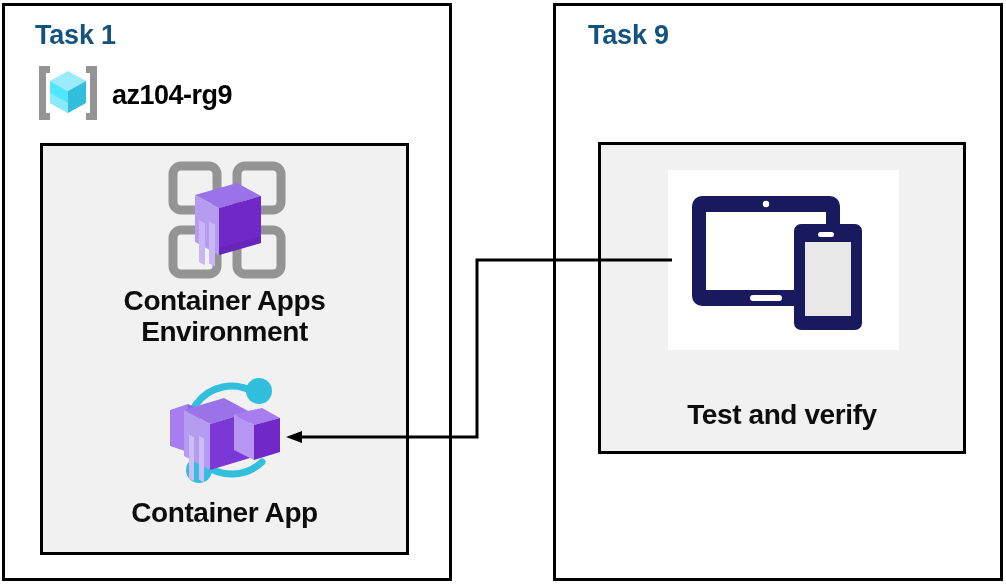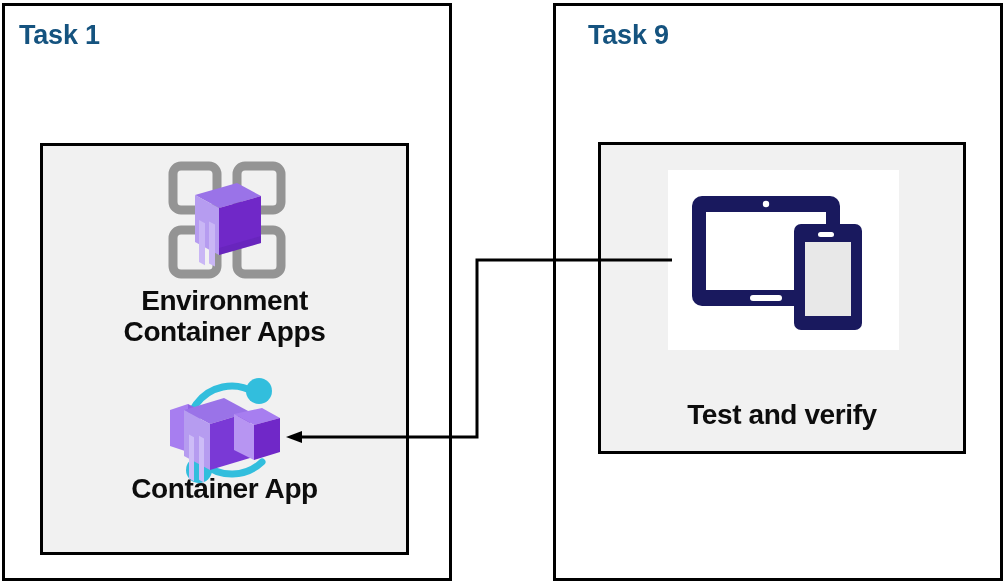--- a/index.html
+++ b/index.html
@@ -30,21 +30,21 @@
 
   .task-title {
     position: absolute;
     top: 14px;
     font-size: 27px;
     font-weight: bold;
     color: #15537f;
     letter-spacing: -0.2px;
     white-space: nowrap;
   }
-  #task1-title { left: 14px; }
+  #task1-title { left: 30px; }
   #task2-title { left: 32px; }
 
   
   #rg-row {
     position: absolute;
     left: 36px;
     top: 63px;
     display: flex;
     align-items: center;
     gap: 12px;
@@ -88,20 +88,39 @@
 </style>
 </head>
 <body>
 
 <div id="canvas">
 
   <div id="task1-panel" class="task-panel">
     <div id="task1-title" class="task-title">Task 1</div>
   </div>
 
+  <div id="rg-row">
+    <span class="icon-rg">
+      <svg width="64" height="60" viewBox="0 0 64 60" xmlns="http://www.w3.org/2000/svg">
+
+        <path d="M14 3 L3 3 L3 57 L14 57 L14 50 L10 50 L10 10 L14 10 Z" fill="#949494"></path>
+
+        <path d="M50 3 L61 3 L61 57 L50 57 L50 50 L54 50 L54 10 L50 10 Z" fill="#949494"></path>
+
+        <path d="M32 8 L50 18 L32 28 L14 18 Z" fill="#9cebfb"></path>
+
+        <path d="M14 18 L32 28 L32 50 L14 40 Z" fill="#50e6ff"></path>
+
+        <path d="M50 18 L50 40 L32 50 L32 28 Z" fill="#32bedd"></path>
+
+        <path d="M14 30 L32 40 L32 50 L14 40 Z" fill="#9cebfb" opacity="0.75"></path>
+      </svg>
+    </span>
+    <span id="rg-label">az104-rg9</span>
+  </div>
 
   <div id="task1-inner" class="gray-box">
 
     <span class="icon-abs" style="left:122px; top:12px;">
       <svg width="124" height="124" viewBox="0 0 124 124" xmlns="http://www.w3.org/2000/svg">
         <g fill="none" stroke="#949494" stroke-width="9">
           <rect x="8" y="8" width="44" height="44" rx="8"></rect>
           <rect x="72" y="8" width="44" height="44" rx="8"></rect>
           <rect x="8" y="72" width="44" height="44" rx="8"></rect>
           <rect x="72" y="72" width="44" height="44" rx="8"></rect>
@@ -117,22 +136,22 @@
 
           <rect x="34" y="44" width="6" height="42" fill="#c9b6f5" transform="skewY(28)"></rect>
           <rect x="44" y="40" width="6" height="42" fill="#c9b6f5" transform="skewY(28)"></rect>
 
           <path d="M54 90 L96 78 L96 85 L54 97 Z" fill="#5a1fa8" opacity="0.35"></path>
         </g>
       </svg>
     </span>
 
     <div class="node-label" style="top:140px;">
+      <div>Container Apps</div>
       <div>Environment</div>
-      <div>Container Apps</div>
     </div>
 
     <span class="icon-abs" style="left:115px; top:228px;">
       <svg width="140" height="110" viewBox="0 0 140 110" xmlns="http://www.w3.org/2000/svg">
 
         <path d="M96 18 A44 44 0 1 0 104 88" fill="none" stroke="#32bedd" stroke-width="7" stroke-linecap="round"></path>
 
         <circle cx="101" cy="17" r="13" fill="#32bedd"></circle>
         <circle cx="41" cy="96" r="13" fill="#32bedd"></circle>
 
@@ -144,21 +163,21 @@
         <path d="M92 38 L92 84 L52 96 L52 50 Z" fill="#7a39d6"></path>
         <rect x="31" y="44" width="5" height="44" fill="#cdbcf7" transform="skewY(28)"></rect>
         <rect x="41" y="40" width="5" height="44" fill="#cdbcf7" transform="skewY(28)"></rect>
 
         <path d="M76 40 L104 34 L122 44 L96 51 Z" fill="#a77ef0"></path>
         <path d="M76 40 L96 51 L96 86 L76 76 Z" fill="#b795f2"></path>
         <path d="M122 44 L122 78 L96 86 L96 51 Z" fill="#7028c8"></path>
       </svg>
     </span>
 
-    <div class="node-label" style="top:328px;">
+    <div class="node-label" style="top:352px;">
       <div>Container App</div>
     </div>
   </div>
 
   <div id="task2-panel" class="task-panel">
     <div id="task2-title" class="task-title">Task 9</div>
   </div>
 
   <div id="task2-inner" class="gray-box">
 

